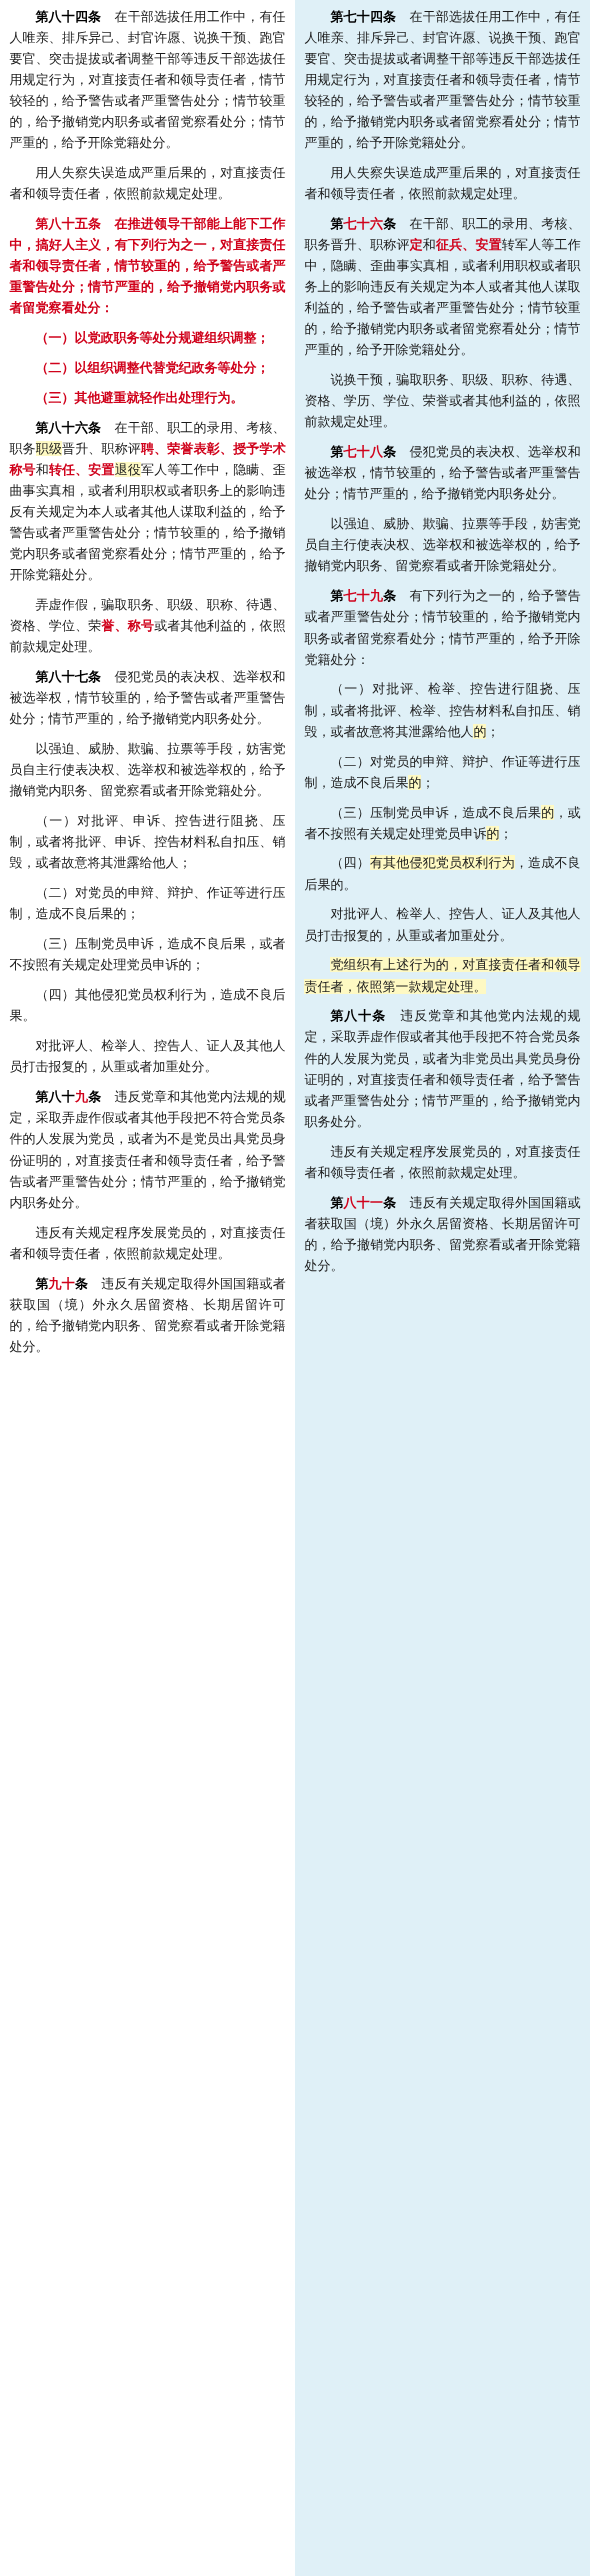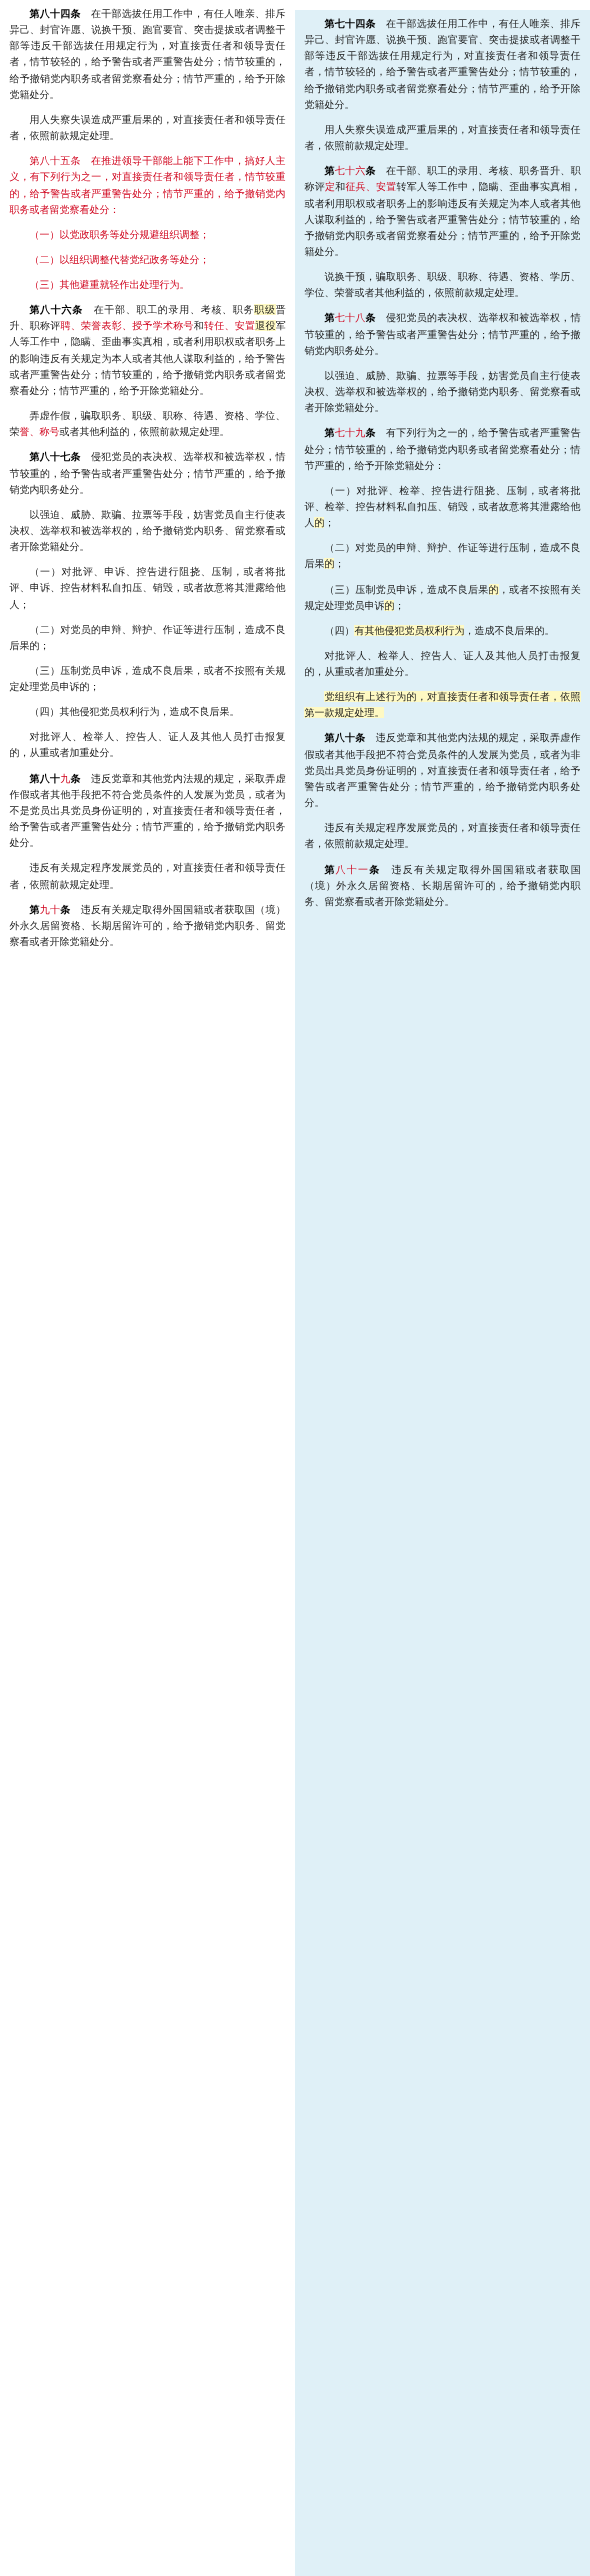--- a/index.html
+++ b/index.html
@@ -22,38 +22,37 @@
   .col {
     width: 295px;
     box-sizing: border-box;
     padding: 5.9px 9.4px 11.8px 9.4px;
   }
   .col-left {
     background: #ffffff;
   }
   .col-right {
     background: #dff0f7;
-    margin-top: 10px;
   }
   .para {
-    font-size: 10px;
+    font-size: 13px;
     line-height: 1.62;
     color: #1a1a1a;
     text-align: justify;
     text-justify: inter-ideograph;
     margin: 0 0 8.9px 0;
     text-indent: 2em;
   }
   .art {
     font-weight: bold;
     color: #000;
   }
   .redbold {
     color: #d0021b;
-    font-weight: normal;
+    font-weight: bold;
   }
   .yellow {
     background: #fef9c3;
   }
 </style>
 </head>
 <body>
 
 <div class="page">
   <div class="col col-left" id="left-col">

